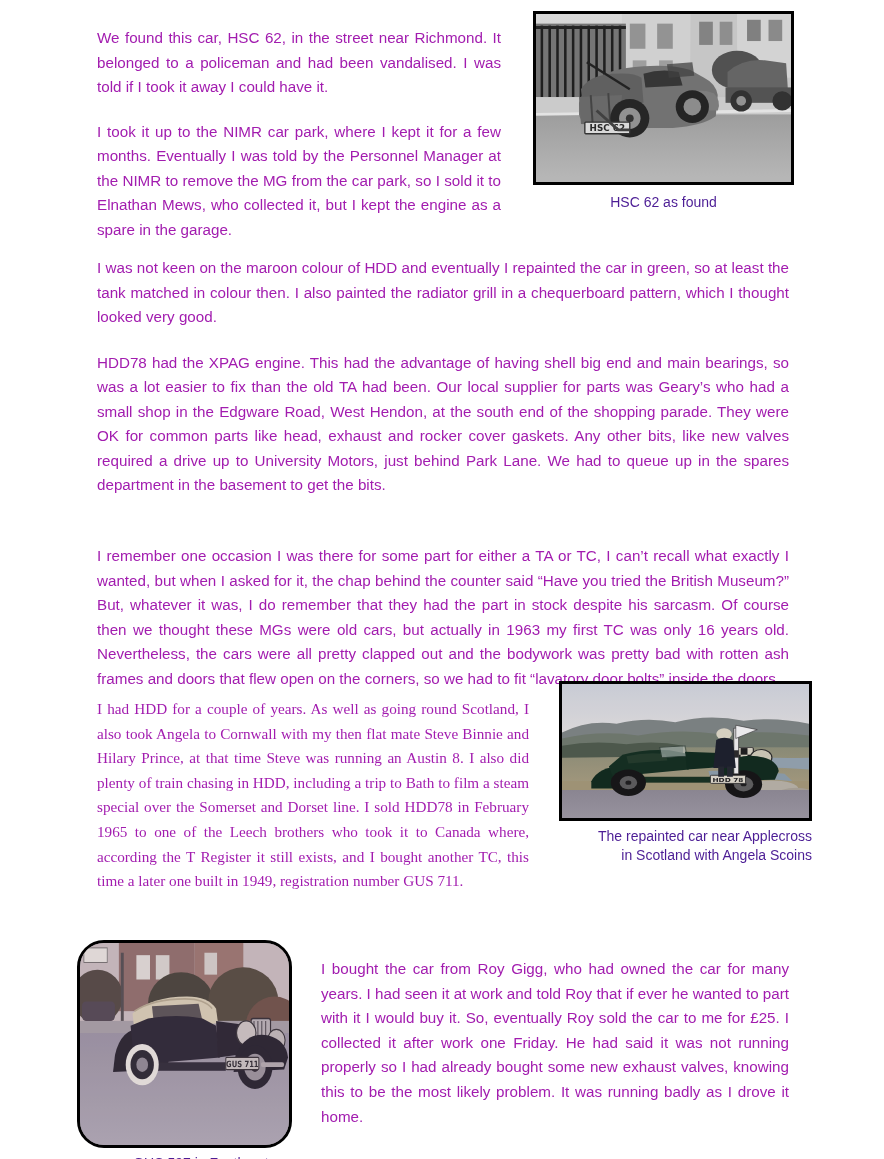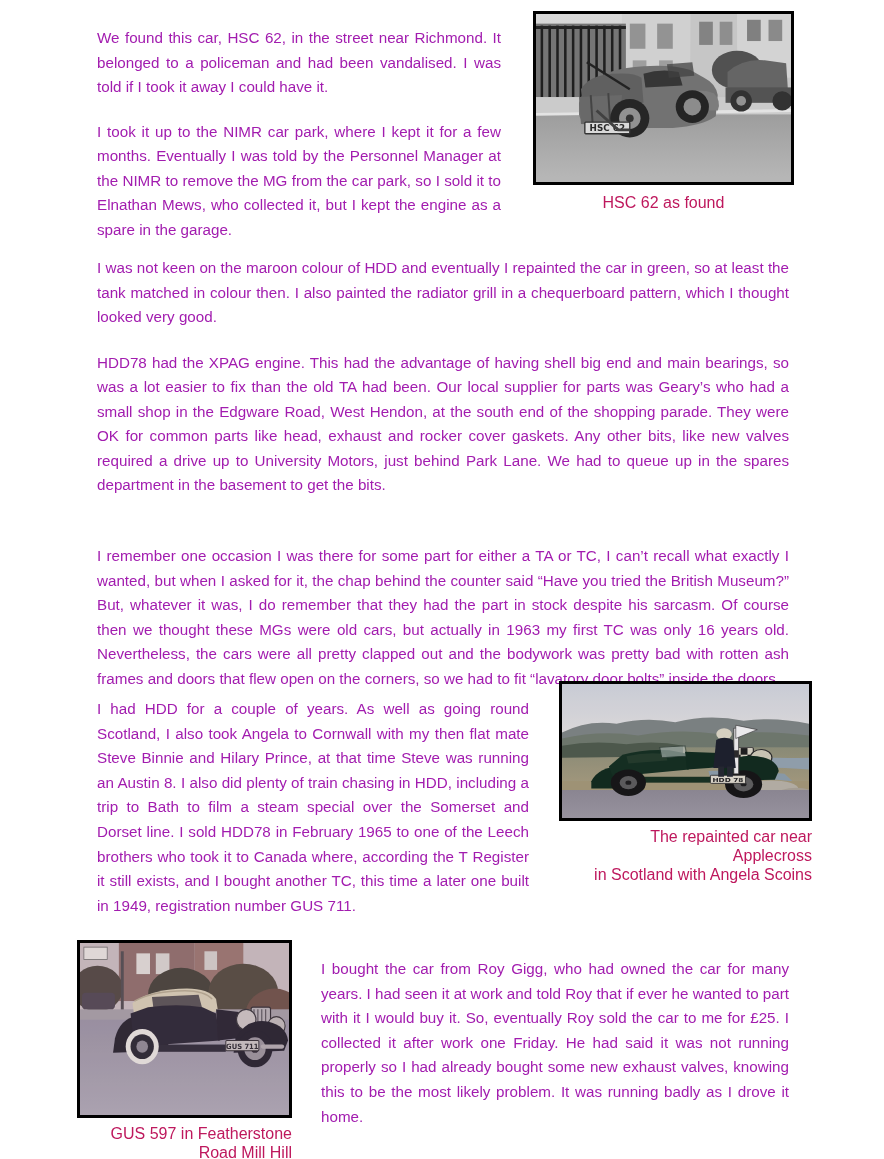--- a/index.html
+++ b/index.html
@@ -61,20 +61,21 @@
     line-height: 24.5px;
   }
 
   .col-narrow-mid {
     position: absolute;
     left: 80px;
     top: 680px;
     width: 466px;
     font-size: 15.2px;
     line-height: 24.6px;
+    font-family: Liberation Serif, serif;
   }
 
   .col-narrow-bottom {
     position: absolute;
     left: 304px;
     top: 940px;
     width: 502px;
     font-size: 15.2px;
     line-height: 24.6px;
   }
@@ -84,42 +85,42 @@
 
   .photo-frame {
     box-sizing: border-box;
     border: 3px solid #000000;
     overflow: hidden;
     position: relative;
     background: #888;
   }
 
   .caption {
-    font-size: 16px;
+    font-size: 14px;
     line-height: 19px;
-    color: #be185d;
+    color: #4c1d95;
     margin-top: 5px;
     white-space: pre-line;
   }
   .caption.center { text-align: center; }
   .caption.left   { text-align: right; }
 
   
   #fig-hsc62 { left: 533px; top: 11px; width: 261px; }
   #fig-hsc62 .photo-frame { width: 261px; height: 174px; }
   #fig-hsc62 .caption { margin-top: 8px; }
 
   
   #fig-applecross { left: 559px; top: 681px; width: 253px; }
   #fig-applecross .photo-frame { width: 253px; height: 140px; }
   #fig-applecross .caption { margin-top: 6px; margin-left: 11px; }
 
   
   #fig-gus711 { left: 77px; top: 940px; width: 215px; }
-  #fig-gus711 .photo-frame { width: 215px; height: 178px; }
+  #fig-gus711 .photo-frame { width: 215px; height: 208px; border-radius: 27px; }
   #fig-gus711 .caption { margin-top: 6px; margin-left: 11px; }
 
   
   .photo-svg { display: block; width: 100%; height: 100%; }
 </style>
 </head>
 <body>
 
 <div class="page">
 

